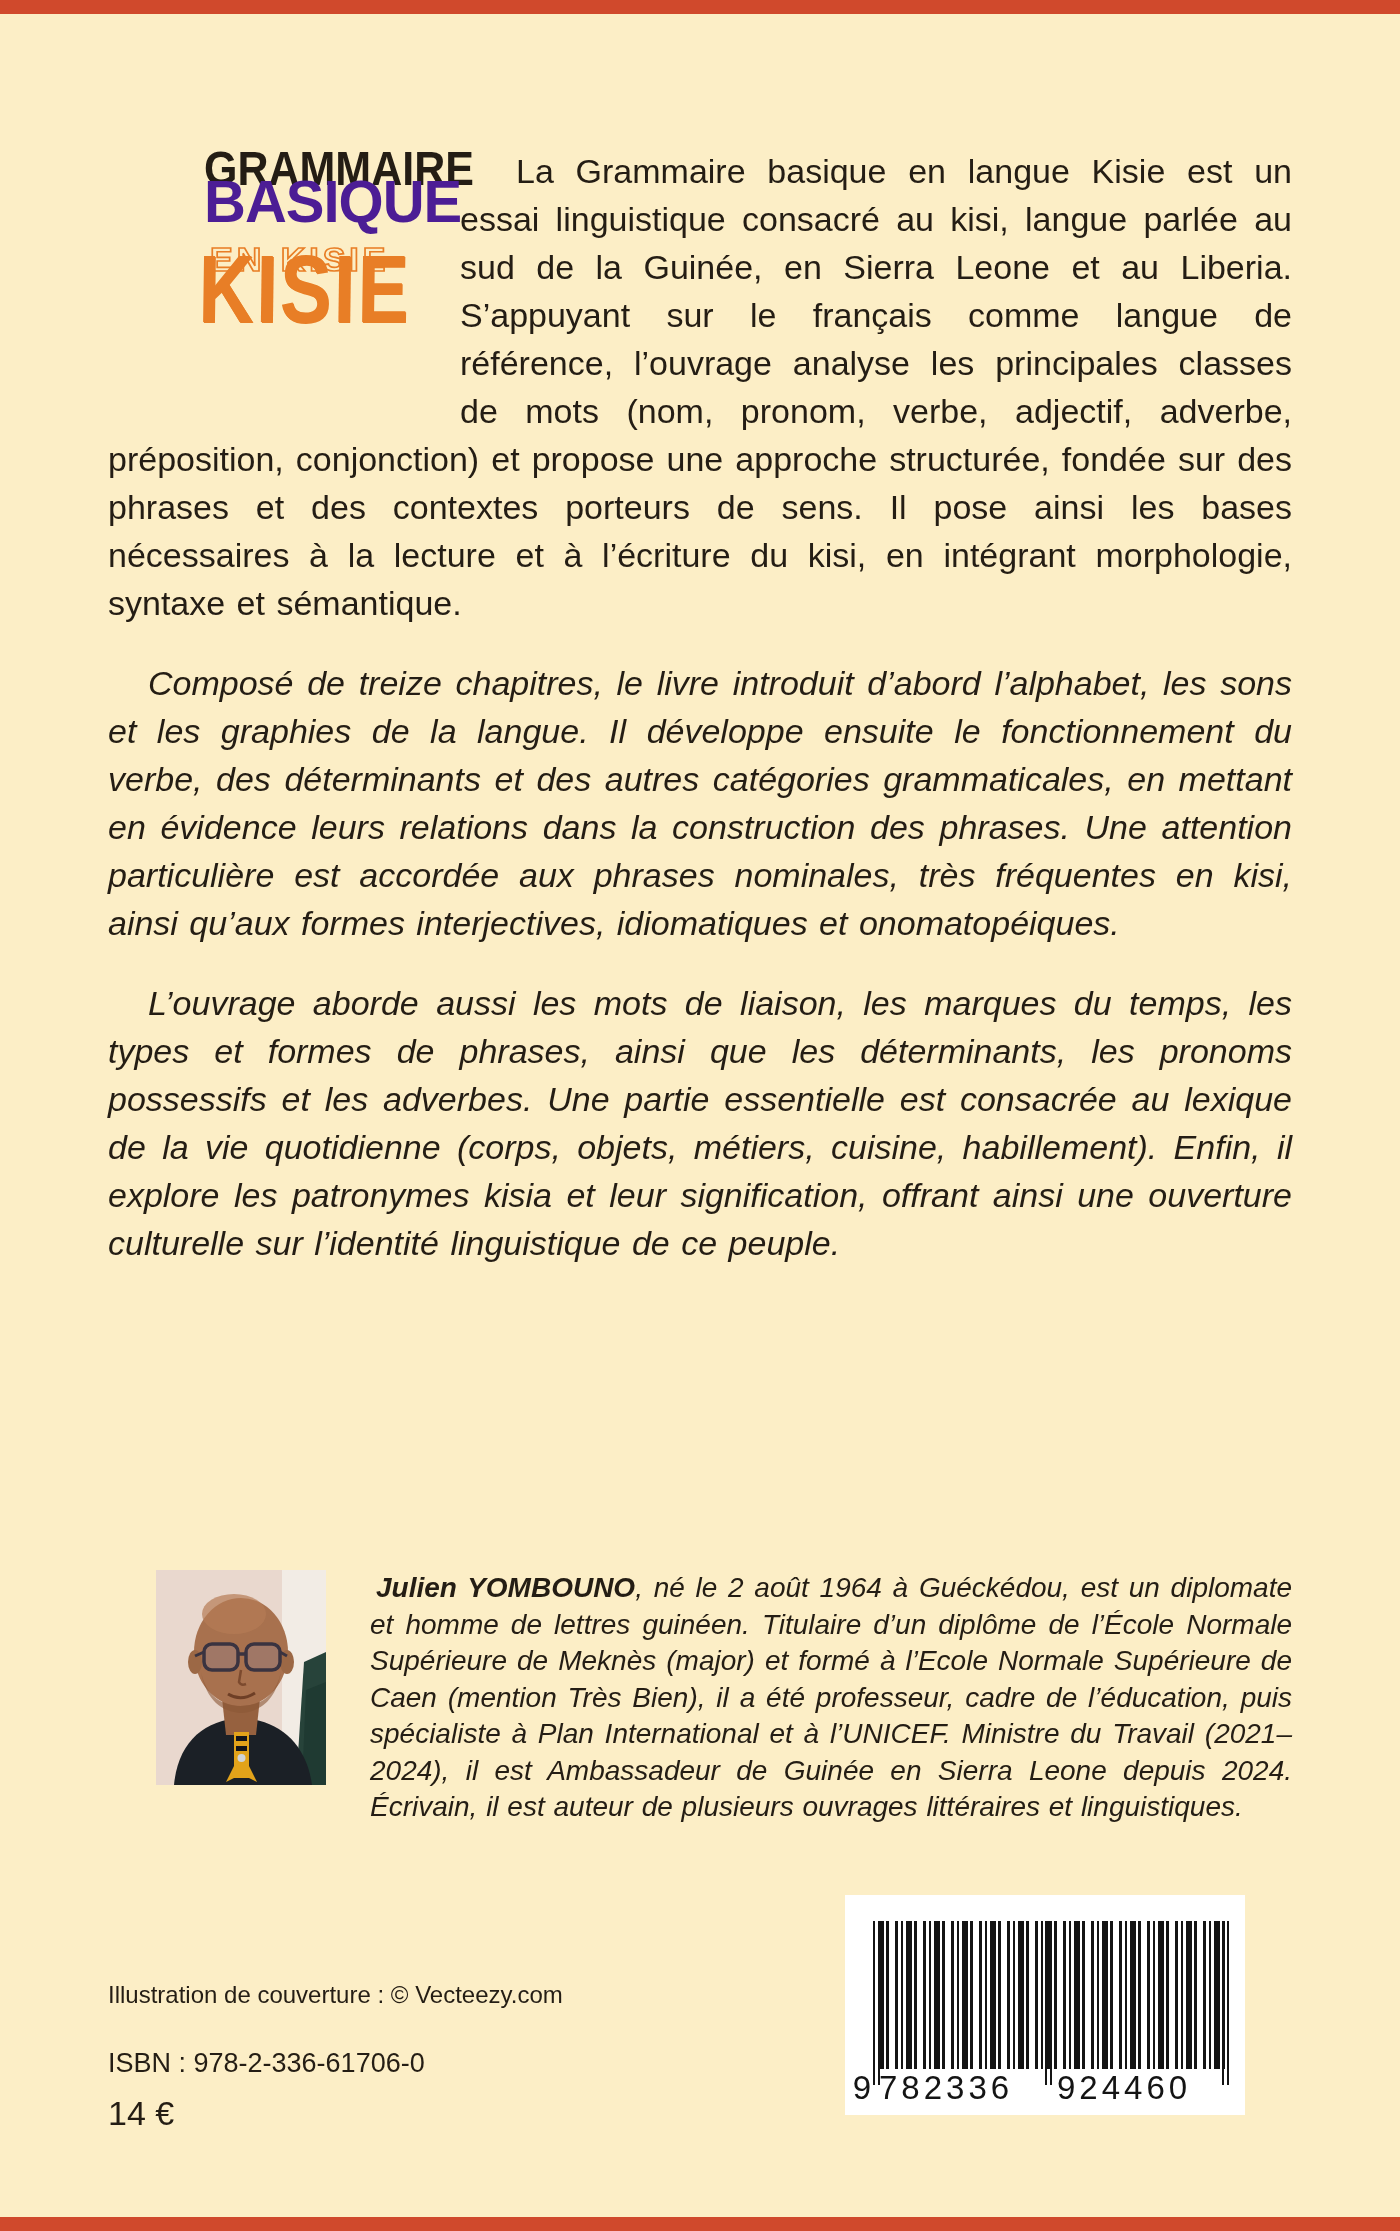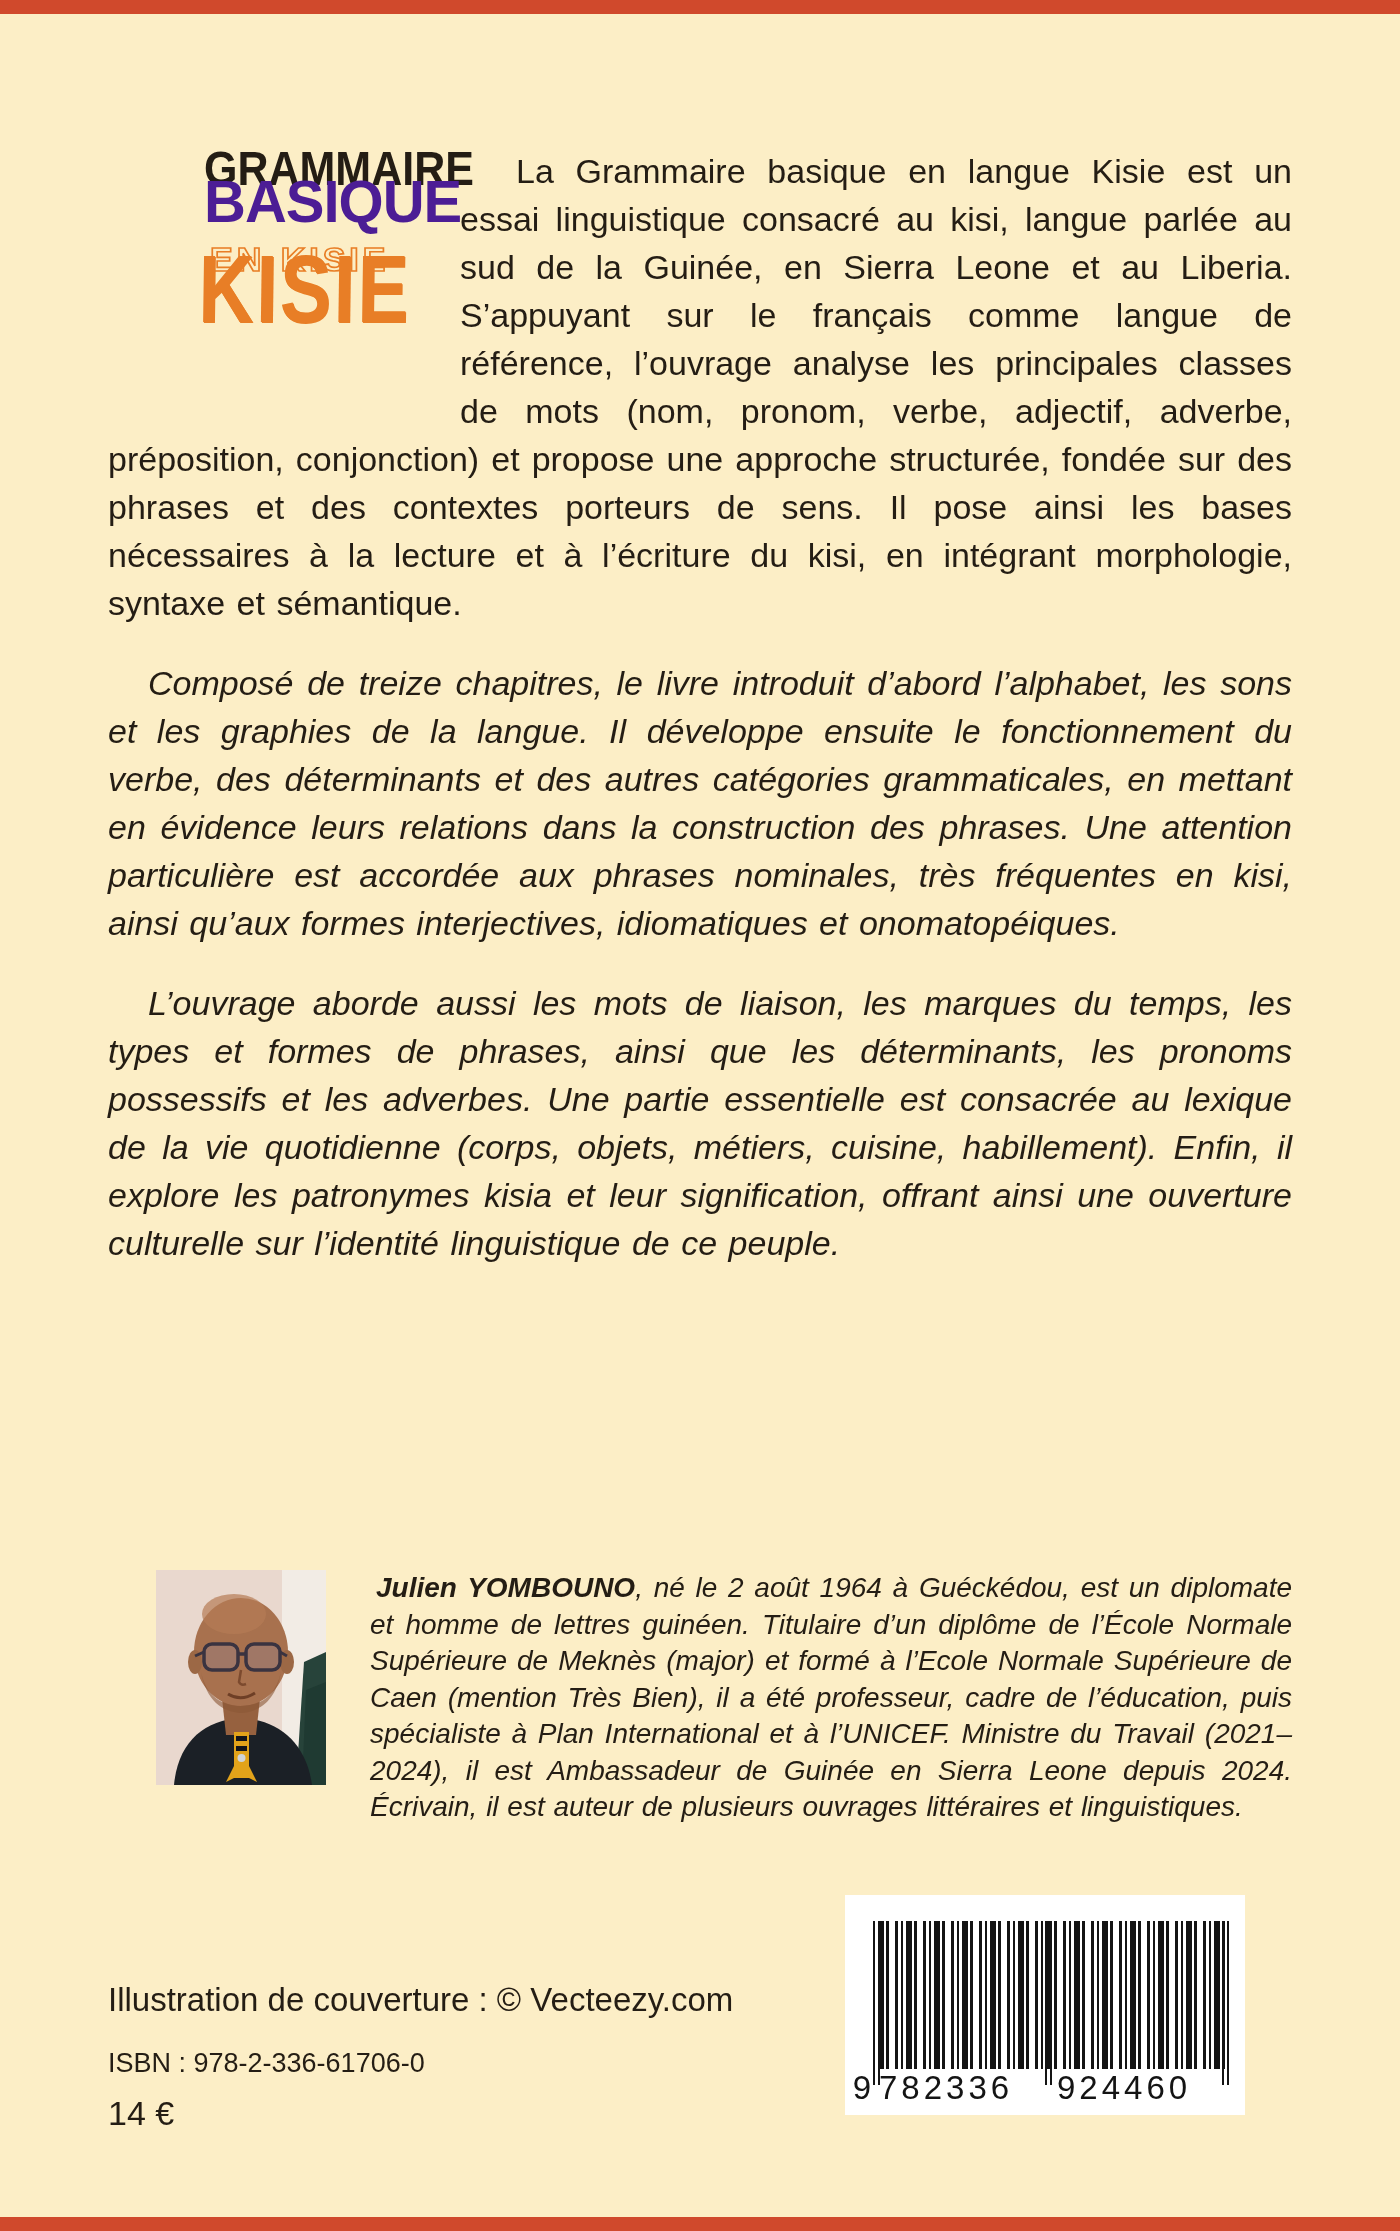--- a/index.html
+++ b/index.html
@@ -28,21 +28,21 @@
            text-shadow:1px 1px 0 #e87e26;}
 
   
   .bio{position:absolute;left:108px;width:1184px;top:1570px;font-size:28px;line-height:36.5px;
        font-style:italic;text-align:justify;word-spacing:1px;}
   .photo-float{float:left;width:262px;height:232px;}
   .photo{margin-left:48px;width:170px;height:215px;display:block;}
   .author-name{font-weight:700;margin-left:6px;}
 
   
-  .credit{position:absolute;left:108px;top:1981px;font-size:33px;}
+  .credit{position:absolute;left:108px;top:1981px;font-size:24px;}
   .isbn{position:absolute;left:108px;top:2048px;font-size:27px;}
   .price{position:absolute;left:108px;top:2094px;font-size:34px;}
 
   
   .barcode{position:absolute;left:845px;top:1895px;width:400px;height:220px;background:#ffffff;}
   .bars{position:absolute;left:28px;top:26px;width:356px;height:148px;
         background:repeating-linear-gradient(90deg,
           #141414 0 2px,transparent 2px 5px,
           #141414 5px 11px,transparent 11px 13px,
           #141414 13px 16px,transparent 16px 22px,

